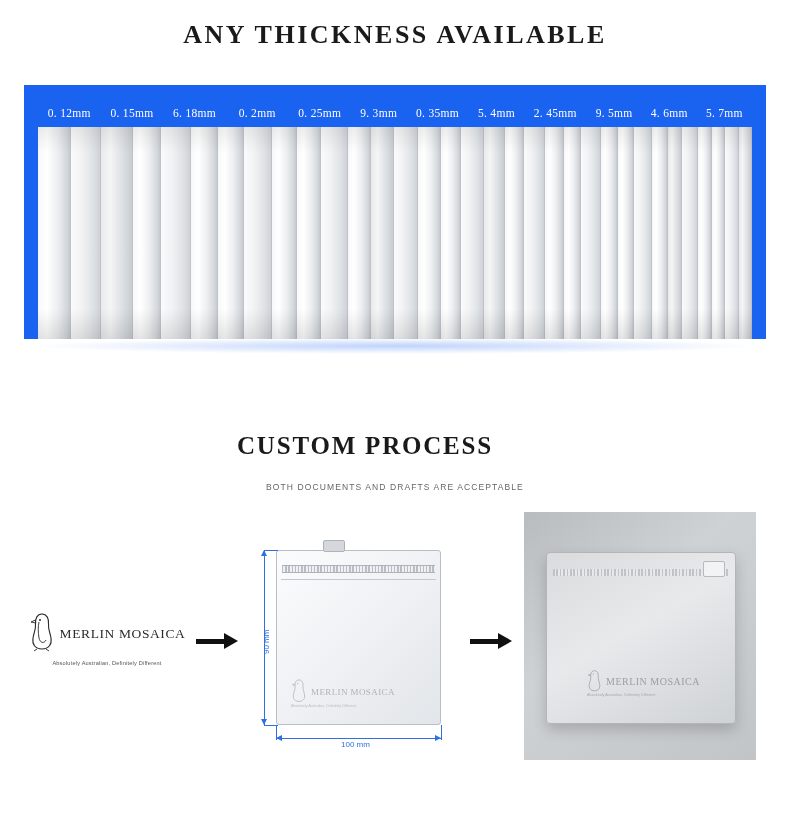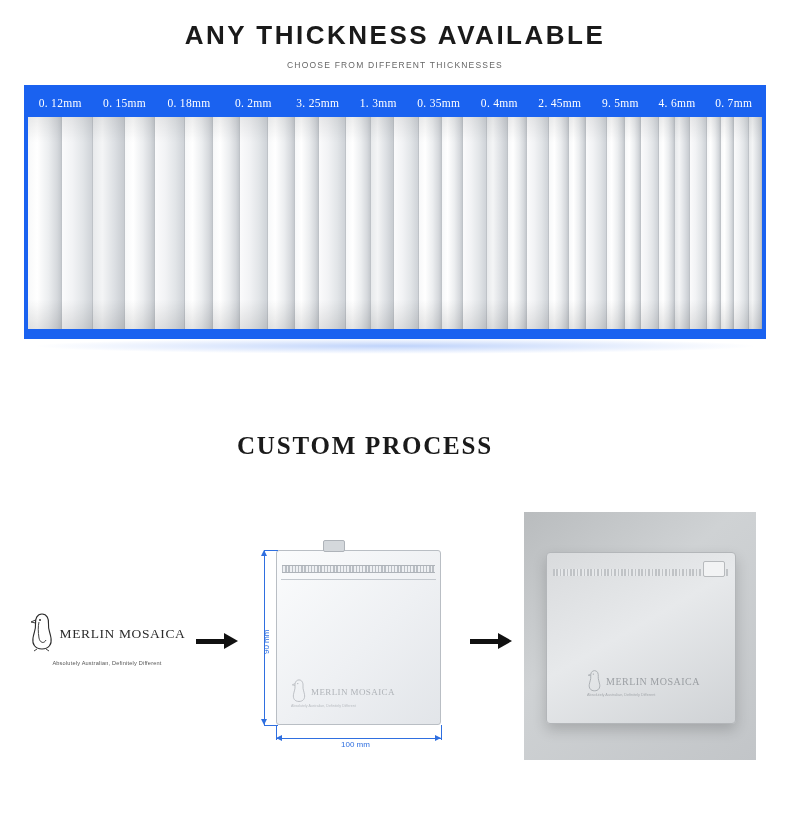--- a/index.html
+++ b/index.html
@@ -9,37 +9,37 @@
     background: #ffffff;
     font-family: "Liberation Serif", serif;
     overflow: hidden;
   }
   .page { position: relative; width: 790px; height: 816px; background: #fff; }
 
   
   .sec1-title {
     position: absolute; top: 20px; left: 0; width: 790px;
     text-align: center;
-    font-family: Liberation Sans, sans-serif;
+    font-family: Liberation Serif, serif;
     font-size: 26px; font-weight: bold; letter-spacing: 2.5px;
     color: #1a1a1a;
   }
   .sec1-sub {
     position: absolute; top: 60px; left: 0; width: 790px;
     text-align: center;
     font-family: "Liberation Sans", sans-serif;
     font-size: 8.5px; letter-spacing: 1.2px; color: #666;
   }
 
   .thickness-box {
     position: absolute; left: 24px; top: 85px;
     width: 742px; height: 254px;
     border: 3px solid #1a62f0;
     background: #1a62f0;
-    padding: 1px;
+    padding: 11px;
   }
   .thickness-header {
     display: flex; height: 28px; width: 100%;
     background: #1a62f0;
   }
   .th-cell {
     flex: 1 1 0;
     display: flex; align-items: center; justify-content: center;
     color: #ffffff;
     font-family: "Liberation Serif", serif;
@@ -181,36 +181,35 @@
   .photo-logo .t { font-family: "Liberation Serif", serif; font-size: 10px; letter-spacing: .5px; color: #6f7479; }
   .photo-logo .s { font-family: "Liberation Sans", sans-serif; font-size: 3.8px; color: #80858a; }
   .penguin { display: inline-block; }
 </style>
 </head>
 <body>
 
 <div class="page">
 
   <div class="sec1-title">ANY THICKNESS AVAILABLE</div>
-  <div class="sec1-sub">CHOOSE FROM DIFFERENT THICKNESSES</div>
 
   <div class="thickness-box">
     <div class="thickness-header">
       <div class="th-cell">0. 12mm</div>
       <div class="th-cell">0. 15mm</div>
-      <div class="th-cell">0. 18mm</div>
+      <div class="th-cell">6. 18mm</div>
       <div class="th-cell">0. 2mm</div>
-      <div class="th-cell">3. 25mm</div>
-      <div class="th-cell w-s">1. 3mm</div>
+      <div class="th-cell">0. 25mm</div>
+      <div class="th-cell w-s">9. 3mm</div>
       <div class="th-cell">0. 35mm</div>
-      <div class="th-cell w-s">0. 4mm</div>
+      <div class="th-cell w-s">5. 4mm</div>
       <div class="th-cell">2. 45mm</div>
       <div class="th-cell w-s">9. 5mm</div>
       <div class="th-cell w-s">4. 6mm</div>
-      <div class="th-cell w-s">0. 7mm</div>
+      <div class="th-cell w-s">5. 7mm</div>
     </div>
     <div class="thickness-strip" id="strip">
         <div class="sheet" style="width: 4.62003%;"></div>
         <div class="sheet alt" style="width: 4.26022%;"></div>
         <div class="sheet dim" style="width: 4.38975%;"></div>
         <div class="sheet" style="width: 4.02994%;"></div>
         <div class="sheet alt" style="width: 4.15947%;"></div>
         <div class="sheet" style="width: 3.79965%;"></div>
         <div class="sheet" style="width: 3.56937%;"></div>
         <div class="sheet alt" style="width: 3.92919%;"></div>
@@ -238,20 +237,21 @@
         <div class="sheet" style="width: 1.9574%;"></div>
         <div class="sheet" style="width: 1.72712%;"></div>
         <div class="sheet alt" style="width: 2.08693%;"></div>
         <div class="sheet dim" style="width: 1.72712%;"></div>
       <div class="strip-shadow"></div>
     </div>
   </div>
   <div class="box-glow"></div>
 
   <div class="sec2-title">CUSTOM PROCESS</div>
+  <div class="sec2-sub">BOTH DOCUMENTS AND DRAFTS ARE ACCEPTABLE</div>
 
   <div class="logo-block">
     <div class="logo-row">
       <span class="penguin">
         <svg width="26" height="40" viewBox="0 0 26 40">
           <path d="M13 2 C8 2 6 7 6.5 12 C7 17 5 20 4 26 C3 32 6 37 13 37 C20 37 23 32 22 26 C21 20 19 17 19.5 12 C20 7 18 2 13 2 Z" fill="none" stroke="#2b2b2b" stroke-width="1.1"></path>
           <path d="M10 10 C9 14 9 20 10 26 C11 31 15 32 17 28" fill="none" stroke="#2b2b2b" stroke-width="0.9"></path>
           <circle cx="11" cy="8" r="1" fill="#2b2b2b"></circle>
           <path d="M6.5 8 L2 10 L6.5 11" fill="none" stroke="#2b2b2b" stroke-width="0.9"></path>
           <path d="M8 37 L5 39 M17 37 L20 39" stroke="#2b2b2b" stroke-width="0.9"></path>

